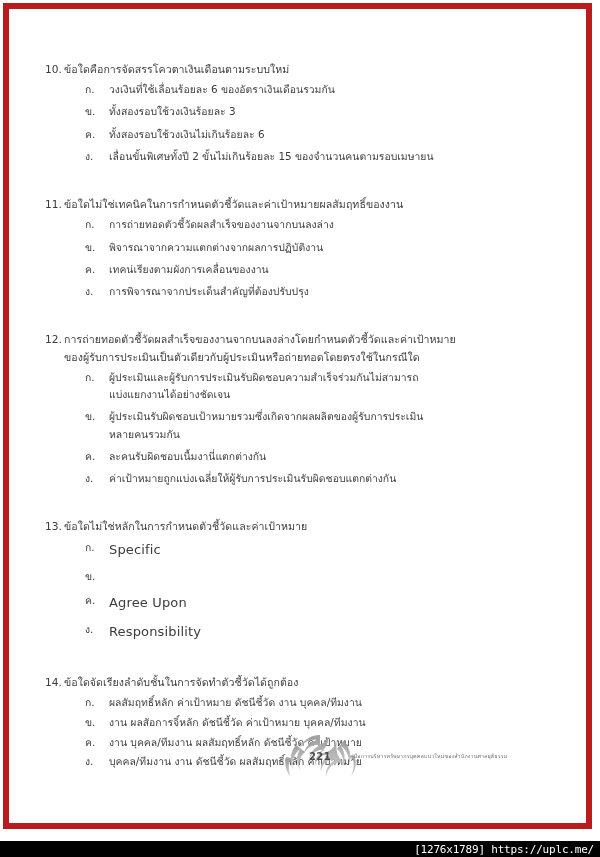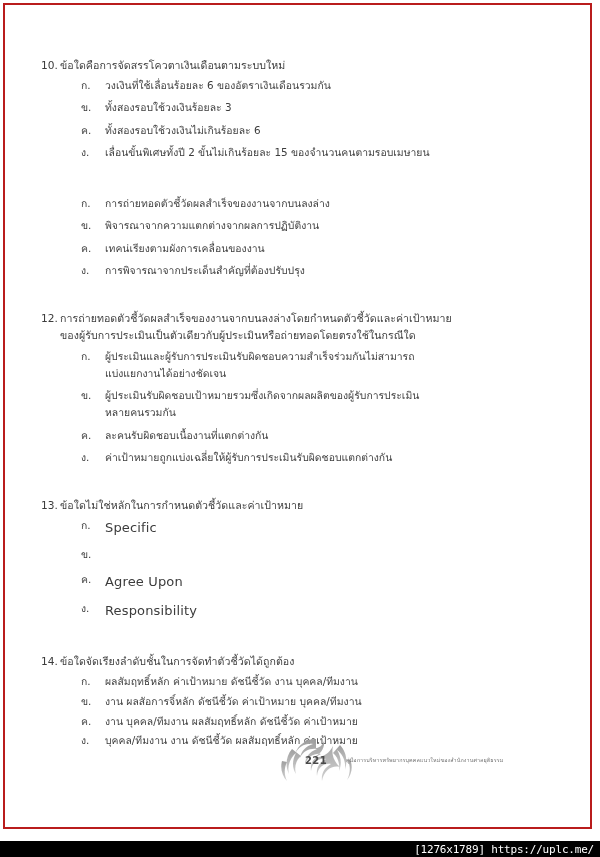--- a/index.html
+++ b/index.html
@@ -17,21 +17,21 @@
   }
 
   
   .page-sheet {
     position: absolute;
     left: 3px;
     top: 3px;
     width: 589px;
     height: 826px;
     background: #ffffff;
-    border: 2px solid #b91c1c;
+    border: 6px solid #b91c1c;
     box-sizing: border-box;
     overflow: hidden;
   }
 
   .page-body {
     position: absolute;
     left: 0;
     top: 0;
     right: 0;
     bottom: 0;
@@ -212,20 +212,26 @@
           <span class="choice-text">
             <span>เลื่อนขั้นพิเศษทั้งปี 2 ขั้นไม่เกินร้อยละ 15 ของจำนวนคนตามรอบเมษายน</span>
           </span>
         </li>
       </ul>
     </div>
 
     <div class="spacer-lg"></div>
 
     <div class="question-block q-block-11">
+      <div class="question-stem">
+        <span class="q-number">11.</span>
+        <span class="q-text">
+          <span>ข้อใดไม่ใช่เทคนิคในการกำหนดตัวชี้วัดและค่าเป้าหมายผลสัมฤทธิ์ของงาน</span>
+        </span>
+      </div>
       <ul class="choice-list">
         <li class="choice-item">
           <span class="choice-label">ก.</span>
           <span class="choice-text">
             <span>การถ่ายทอดตัวชี้วัดผลสำเร็จของงานจากบนลงล่าง</span>
           </span>
         </li>
         <li class="choice-item">
           <span class="choice-label">ข.</span>
           <span class="choice-text">
@@ -268,21 +274,21 @@
         <li class="choice-item">
           <span class="choice-label">ข.</span>
           <span class="choice-text">
             <span class="cont-line">ผู้ประเมินรับผิดชอบเป้าหมายรวมซึ่งเกิดจากผลผลิตของผู้รับการประเมิน</span>
             <span class="cont-line">หลายคนรวมกัน</span>
           </span>
         </li>
         <li class="choice-item">
           <span class="choice-label">ค.</span>
           <span class="choice-text">
-            <span class="cont-line">ละคนรับผิดชอบเนื้องานที่แตกต่างกัน</span>
+            <span class="cont-line">ละคนรับผิดชอบเนื้มงานี่แตกต่างกัน</span>
           </span>
         </li>
         <li class="choice-item">
           <span class="choice-label">ง.</span>
           <span class="choice-text">
             <span>ค่าเป้าหมายถูกแบ่งเฉลี่ยให้ผู้รับการประเมินรับผิดชอบแตกต่างกัน</span>
           </span>
         </li>
       </ul>
     </div>

